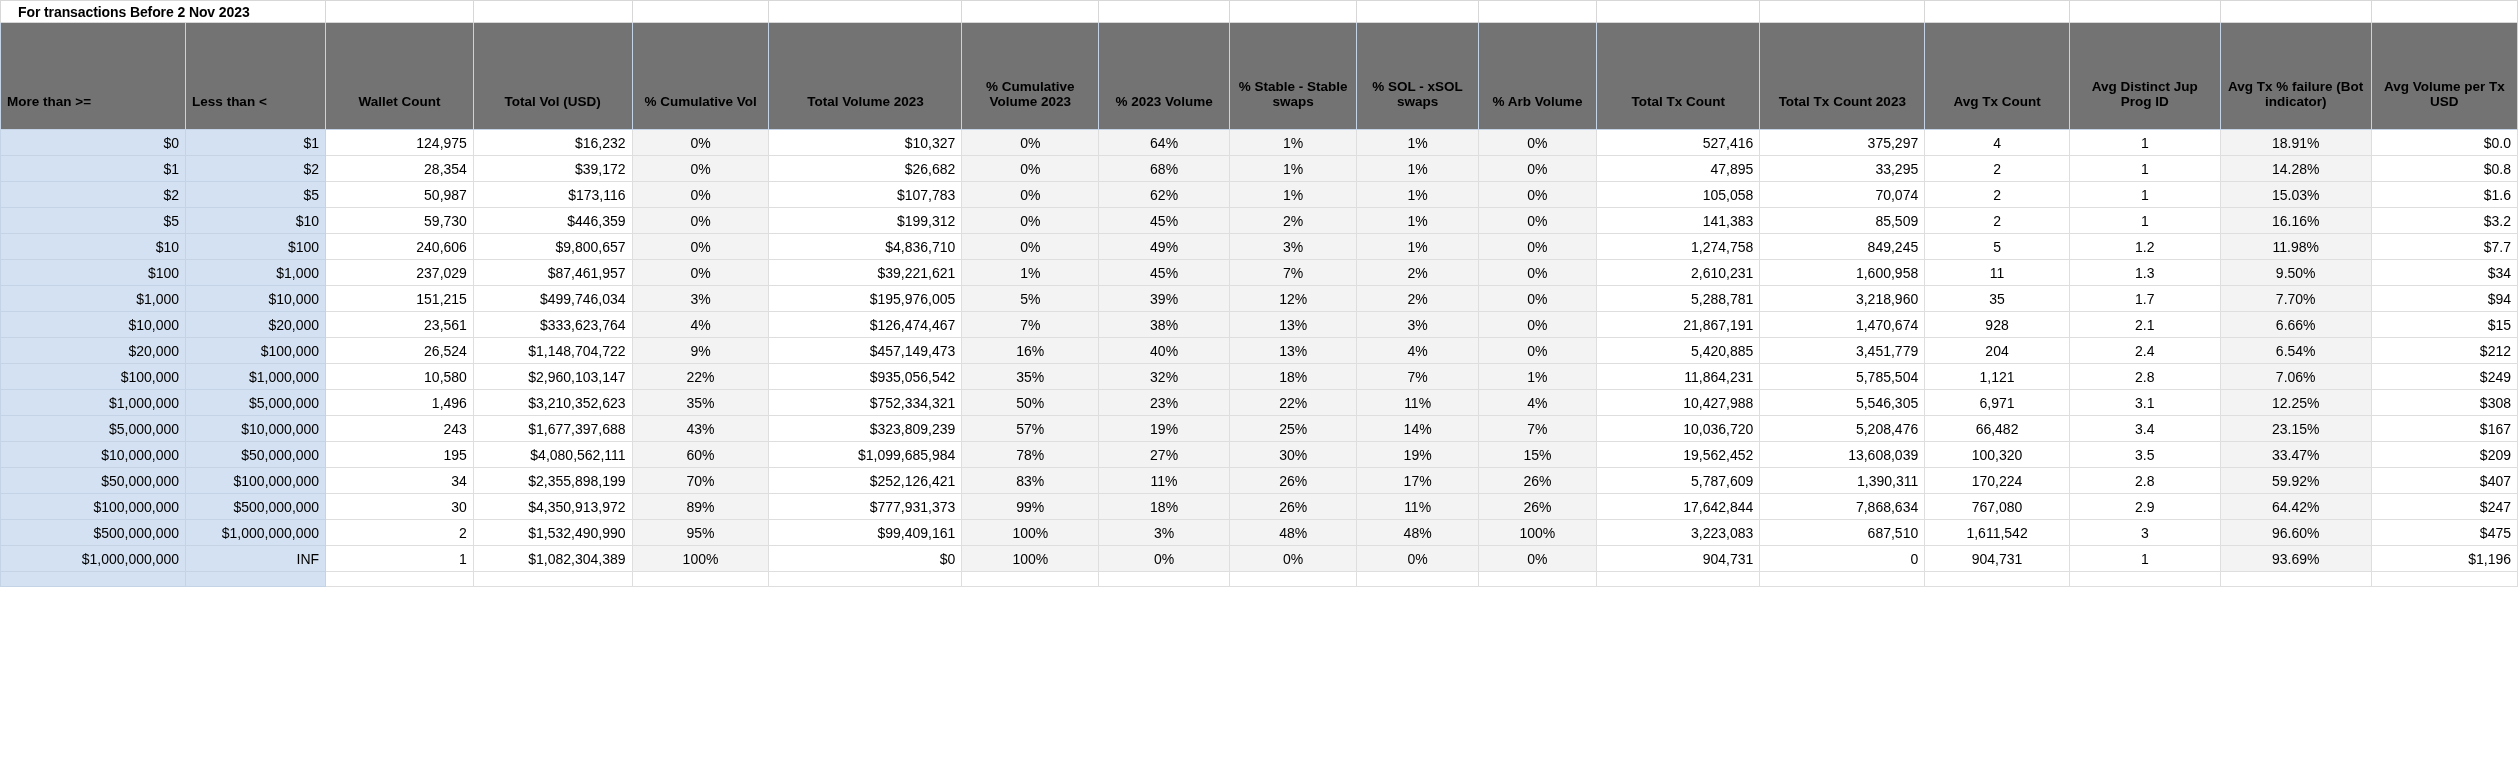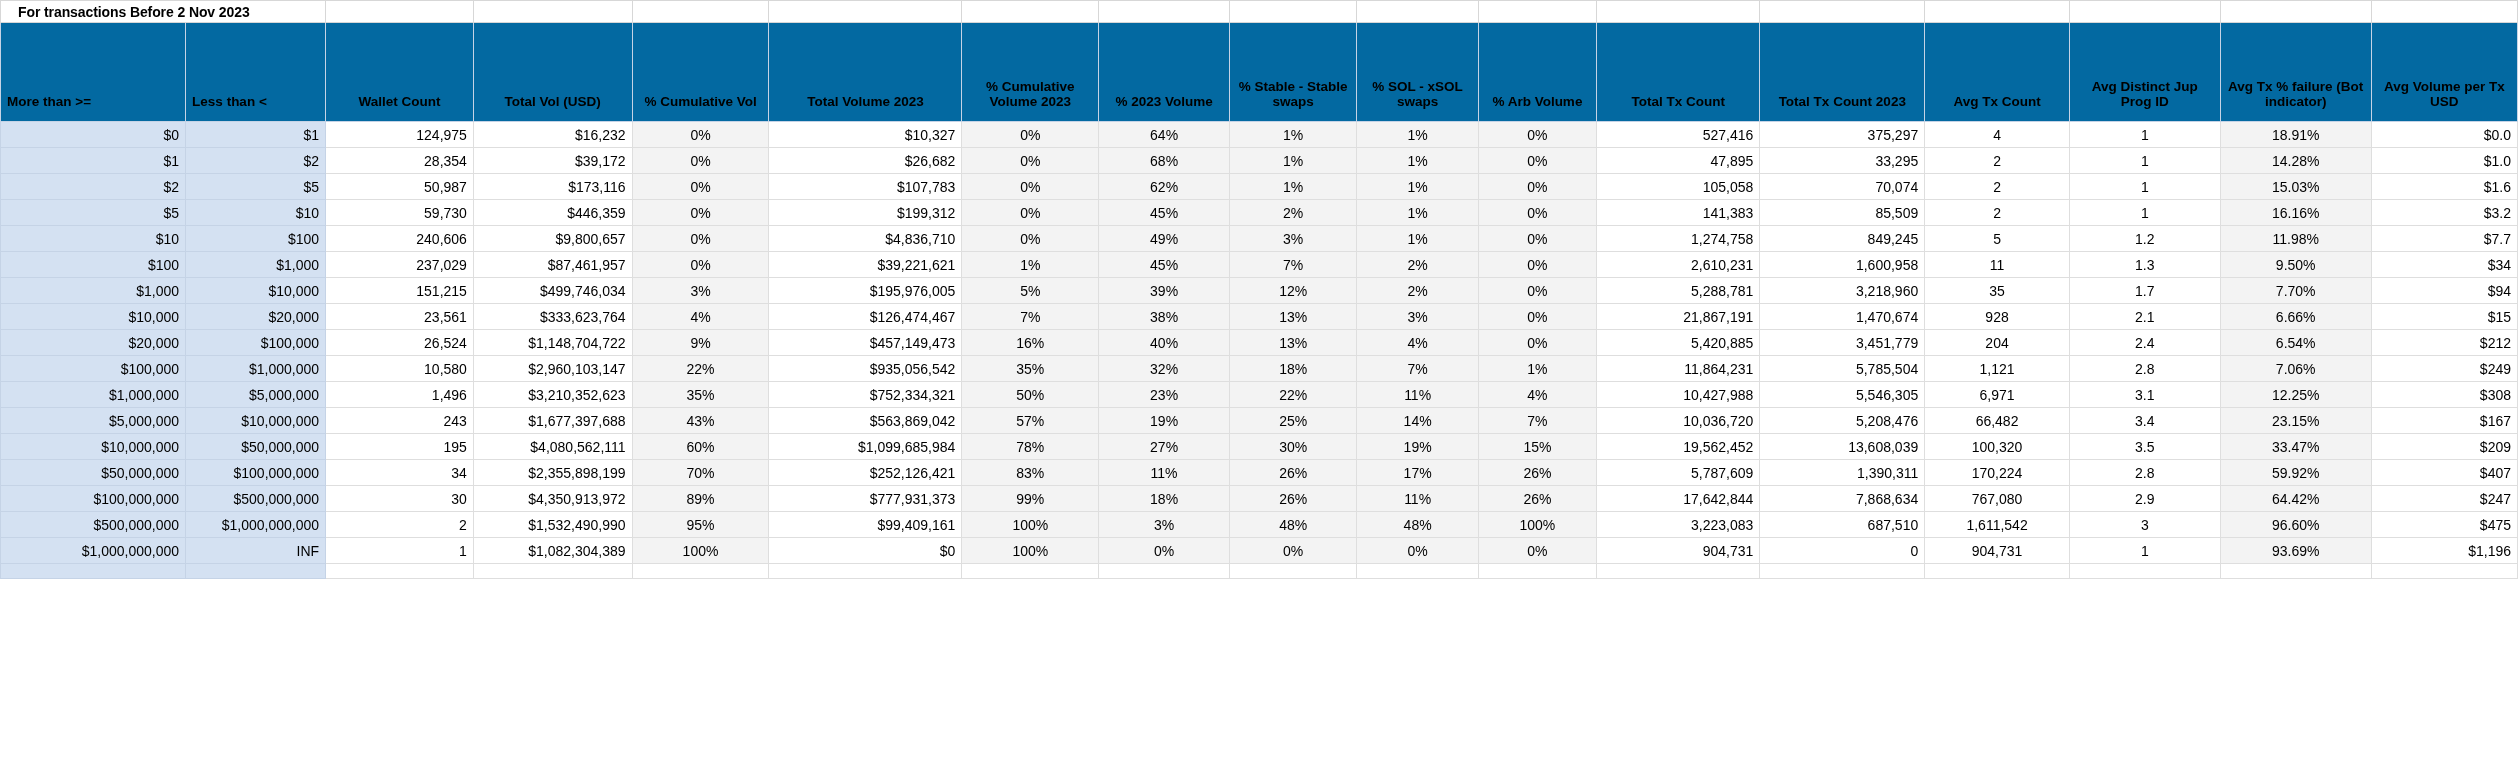--- a/index.html
+++ b/index.html
@@ -43,29 +43,29 @@
     vertical-align: middle;
     letter-spacing: -0.1px;
     padding-left: 17px;
   }
   tr.title-row td.blank {
     background: #ffffff;
   }
 
   
   tr.header-row th {
-    background: #0369a1;
+    background: #737373;
     border: 1px solid #c5d3e6;
     height: 86px;
     vertical-align: bottom;
     text-align: center;
     font-weight: bold;
     font-size: 13.5px;
     line-height: 15px;
-    padding-bottom: 12px;
+    padding-bottom: 20px;
     white-space: normal;
     word-wrap: break-word;
   }
   tr.header-row th.lbl-left  { text-align: left; }
 
   
   tbody tr.data-row td {
     height: 25px;
     vertical-align: middle;
     font-size: 14px;
@@ -193,21 +193,21 @@
           <td class="ctr shade">0%</td>
           <td class="ctr shade">68%</td>
           <td class="ctr shade">1%</td>
           <td class="ctr shade">1%</td>
           <td class="ctr shade">0%</td>
           <td class="num">47,895</td>
           <td class="num">33,295</td>
           <td class="ctr">2</td>
           <td class="ctr">1</td>
           <td class="ctr shade">14.28%</td>
-          <td class="num">$1.0</td>
+          <td class="num">$0.8</td>
         </tr>
         <tr class="data-row">
           <td class="cat">$2</td>
           <td class="cat">$5</td>
           <td class="num">50,987</td>
           <td class="num">$173,116</td>
           <td class="ctr shade">0%</td>
           <td class="num">$107,783</td>
           <td class="ctr shade">0%</td>
           <td class="ctr shade">62%</td>
@@ -372,21 +372,21 @@
           <td class="ctr">3.1</td>
           <td class="ctr shade">12.25%</td>
           <td class="num">$308</td>
         </tr>
         <tr class="data-row">
           <td class="cat">$5,000,000</td>
           <td class="cat">$10,000,000</td>
           <td class="num">243</td>
           <td class="num">$1,677,397,688</td>
           <td class="ctr shade">43%</td>
-          <td class="num">$563,869,042</td>
+          <td class="num">$323,809,239</td>
           <td class="ctr shade">57%</td>
           <td class="ctr shade">19%</td>
           <td class="ctr shade">25%</td>
           <td class="ctr shade">14%</td>
           <td class="ctr shade">7%</td>
           <td class="num">10,036,720</td>
           <td class="num">5,208,476</td>
           <td class="ctr">66,482</td>
           <td class="ctr">3.4</td>
           <td class="ctr shade">23.15%</td>

